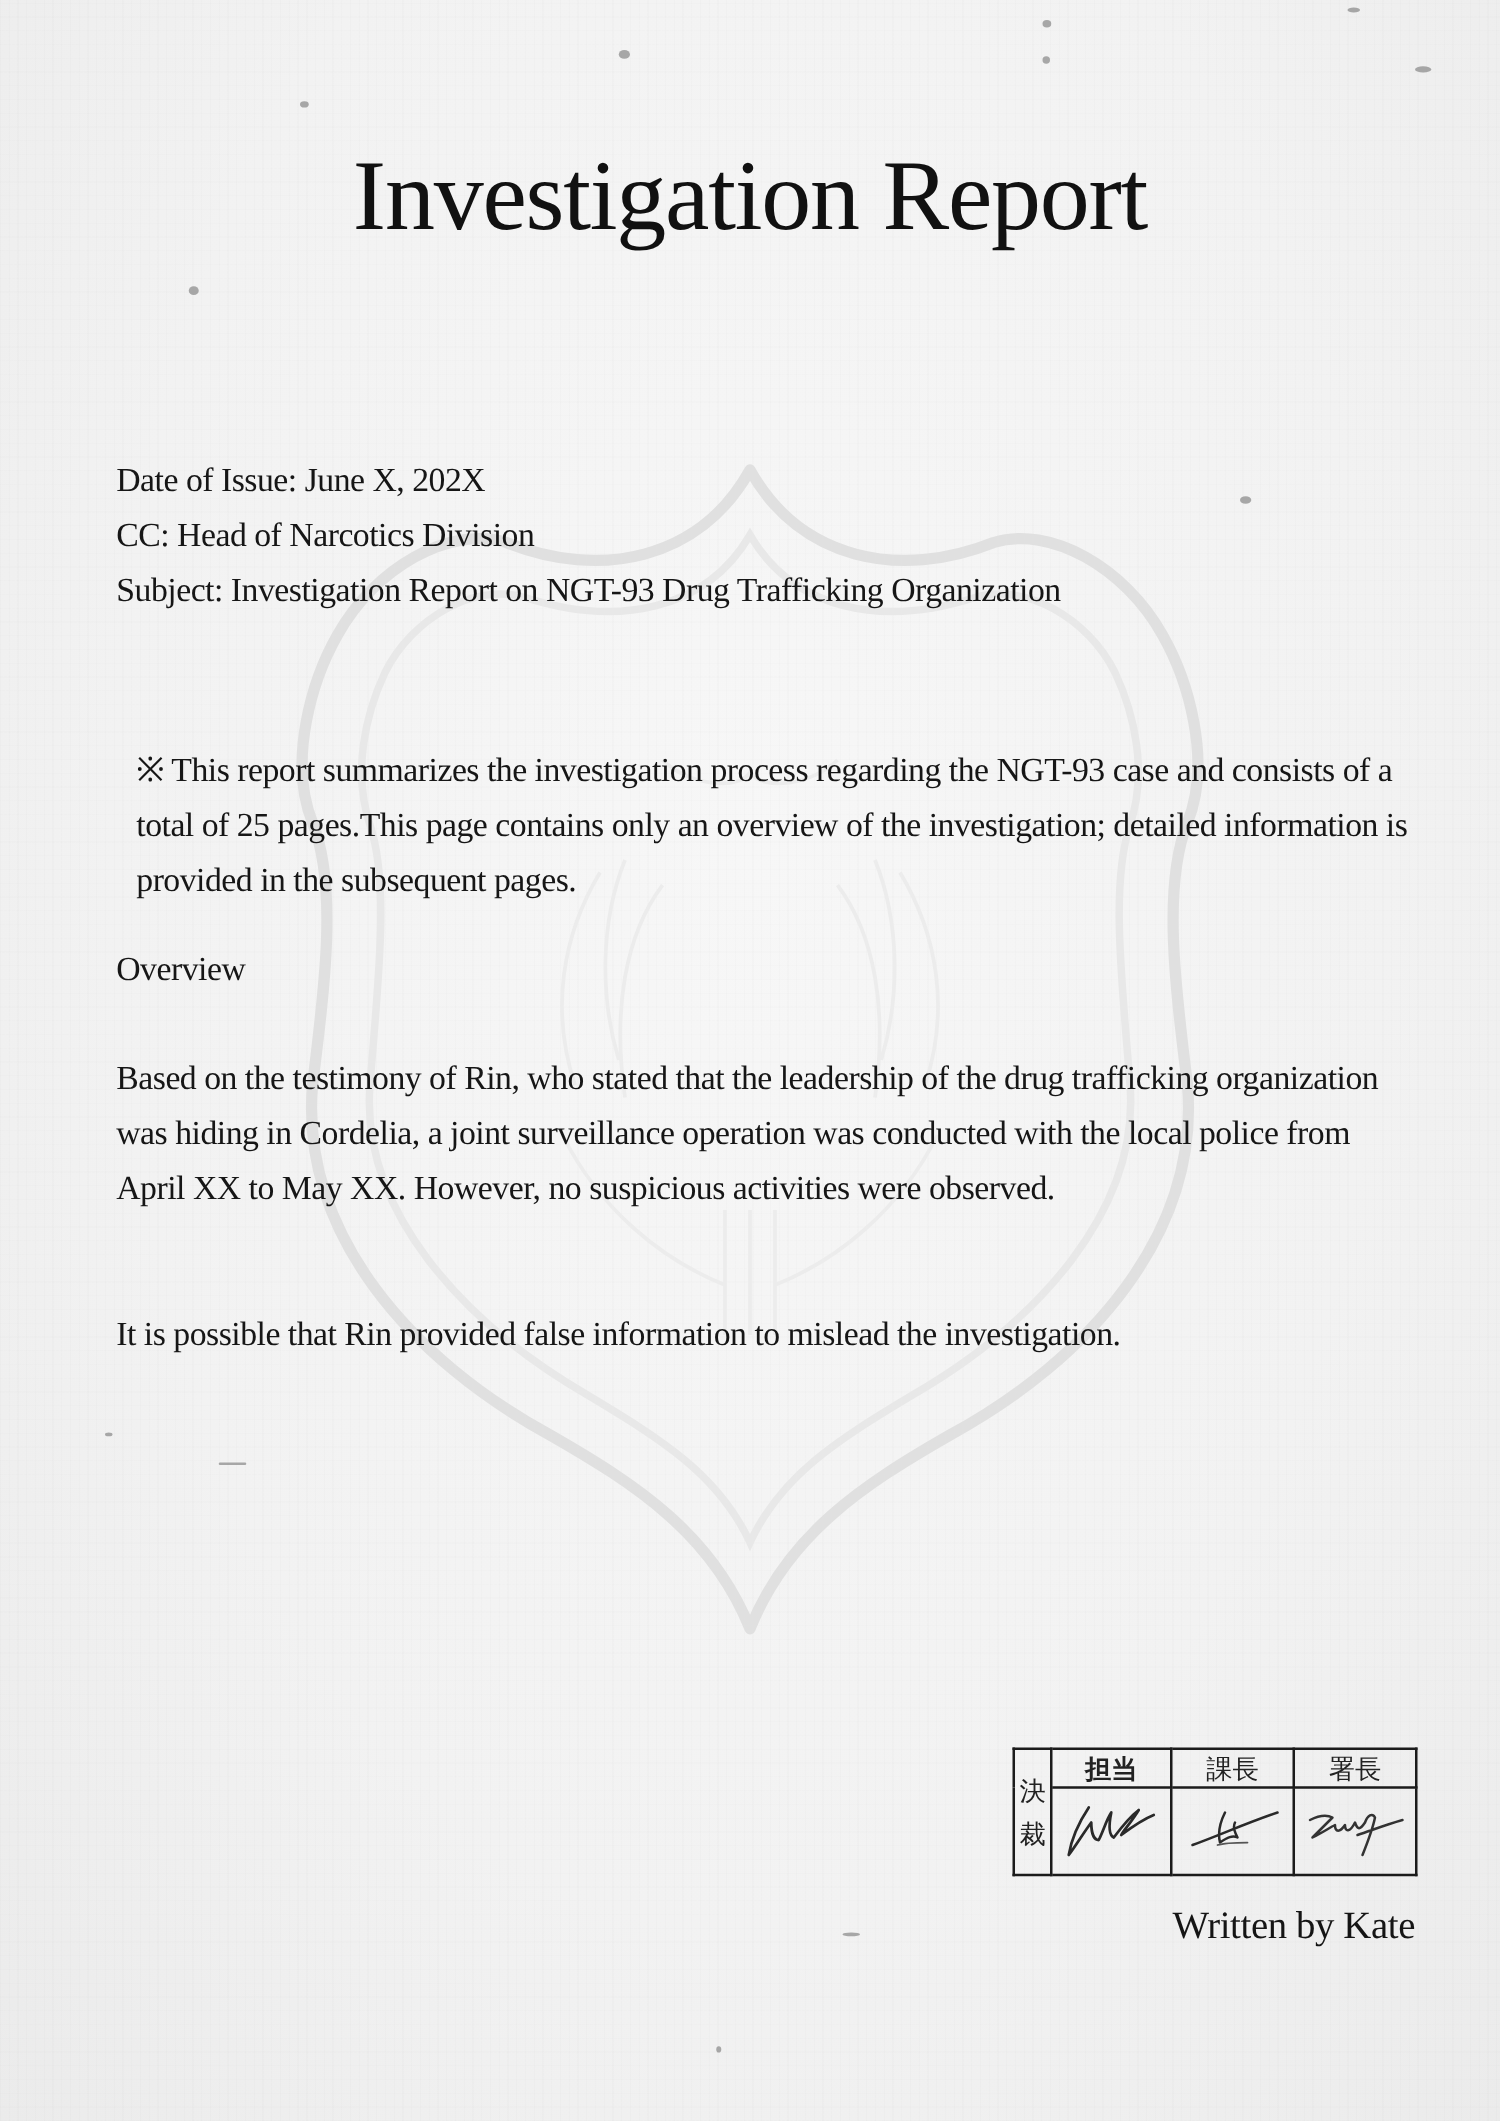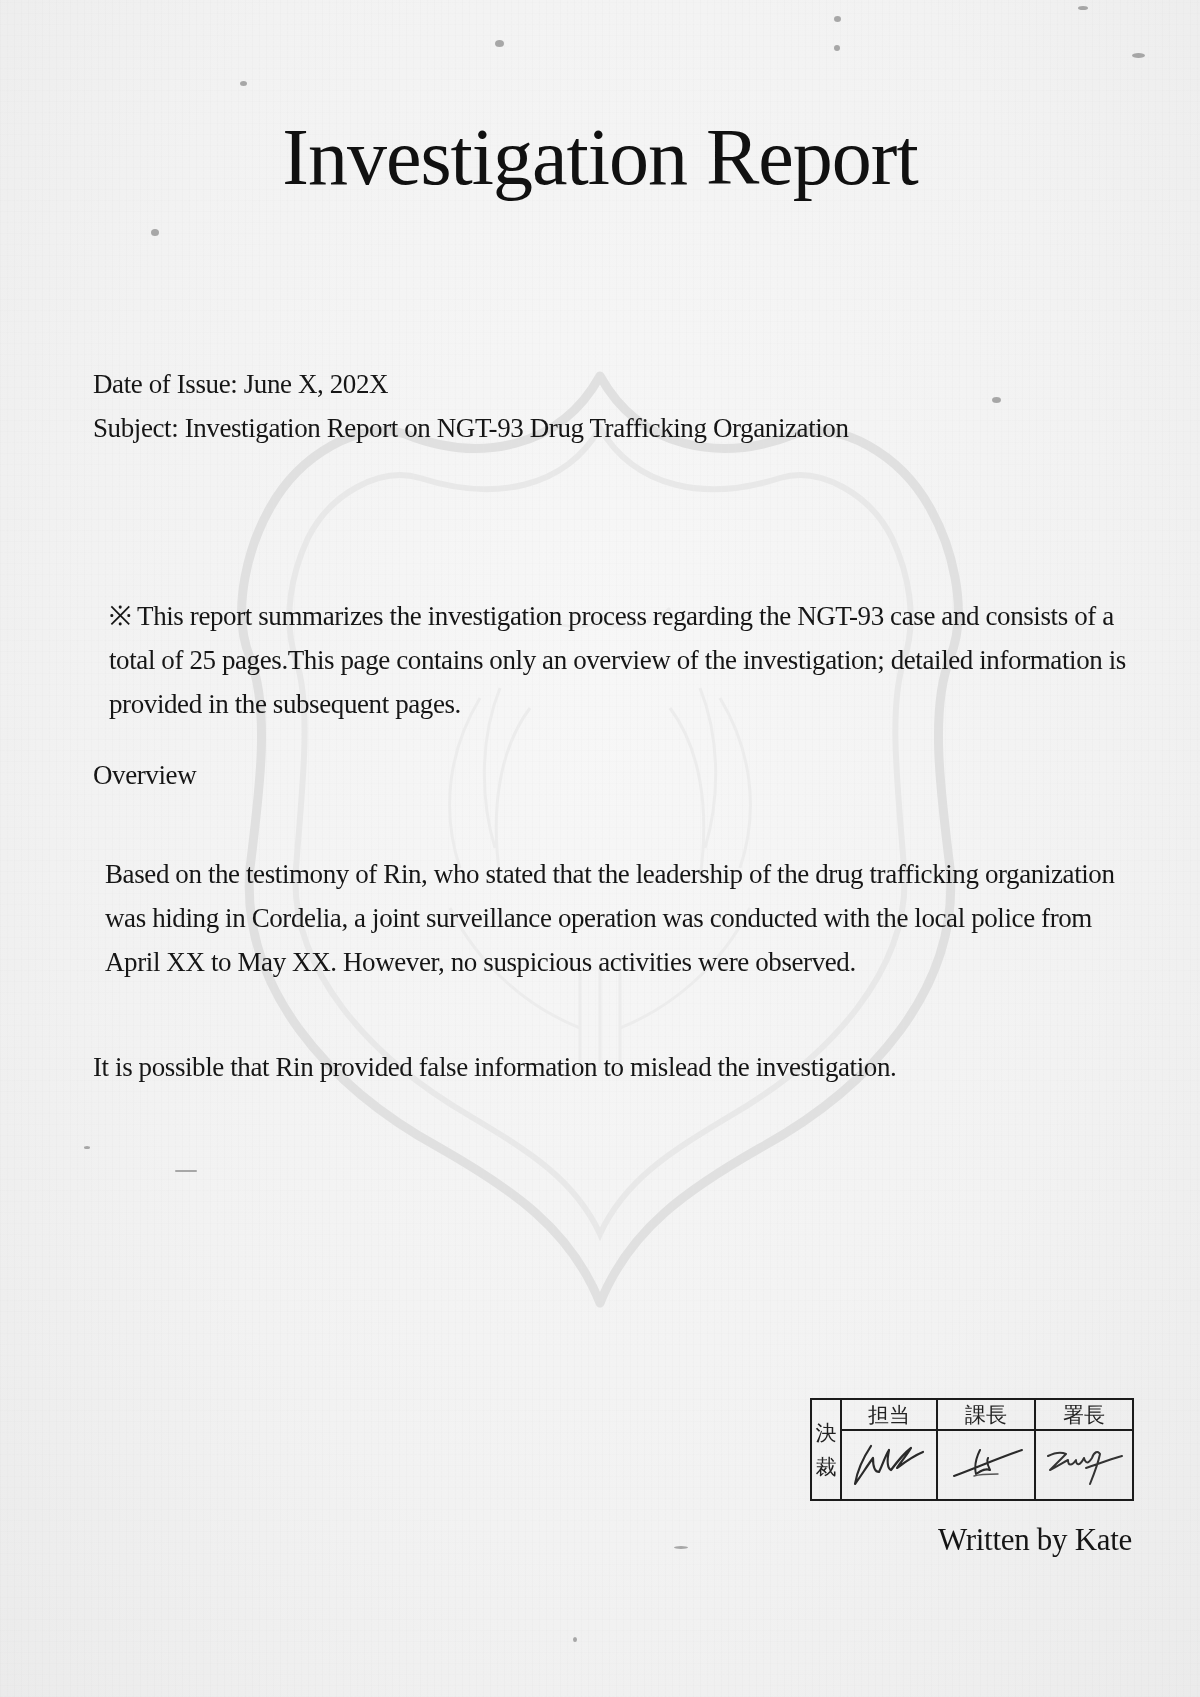--- a/index.html
+++ b/index.html
@@ -110,21 +110,21 @@
     .approval .side {
       width: 28px;
       font-size: 21px;
       line-height: 34px;
     }
     .approval .head {
       width: 96px;
       height: 29px;
       font-size: 21px;
     }
-    .approval .head.first { width: 94px; }
+    .approval .head.first { width: 94px; font-weight: bold; }
     .approval .sig {
       height: 68px;
     }
     .sig svg { display: block; margin: 0 auto; }
 
     .author {
       position: absolute;
       right: 68px;
       top: 1522px;
       font-size: 31px;
@@ -166,28 +166,29 @@
       <path d="M350 600 L350 700 M370 600 L370 700 M390 600 L390 700"></path>
       <path d="M300 240 C320 260 360 265 370 250 C380 265 420 260 440 240"></path>
     </g>
   </svg>
 </div>
 
 <h1 class="title">Investigation Report</h1>
 
 <div class="meta">
   <span class="meta-line">Date of Issue: June X, 202X</span>
+  <span class="meta-line">CC: Head of Narcotics Division</span>
   <span class="meta-line">Subject: Investigation Report on NGT-93 Drug Trafficking Organization</span>
 </div>
 
 <p class="body-block note" style="margin:16px;">※ This report summarizes the investigation process regarding the NGT-93 case and consists of a total of 25 pages.This page contains only an overview of the investigation; detailed information is provided in the subsequent pages.</p>
 
 <p class="body-block overview-heading" style="margin:0;">Overview</p>
 
-<p class="body-block overview-para" style="margin:12px;">Based on the testimony of Rin, who stated that the leadership of the drug trafficking organization was hiding in Cordelia, a joint surveillance operation was conducted with the local police from April XX to May XX. However, no suspicious activities were observed.</p>
+<p class="body-block overview-para" style="margin:0;">Based on the testimony of Rin, who stated that the leadership of the drug trafficking organization was hiding in Cordelia, a joint surveillance operation was conducted with the local police from April XX to May XX. However, no suspicious activities were observed.</p>
 
 <p class="body-block possibility" style="margin:0;">It is possible that Rin provided false information to mislead the investigation.</p>
 
 <table class="approval">
   <tbody>
       <tr>
     <td class="side" rowspan="2">
       <div>決</div>
       <div>裁</div>
     </td>

